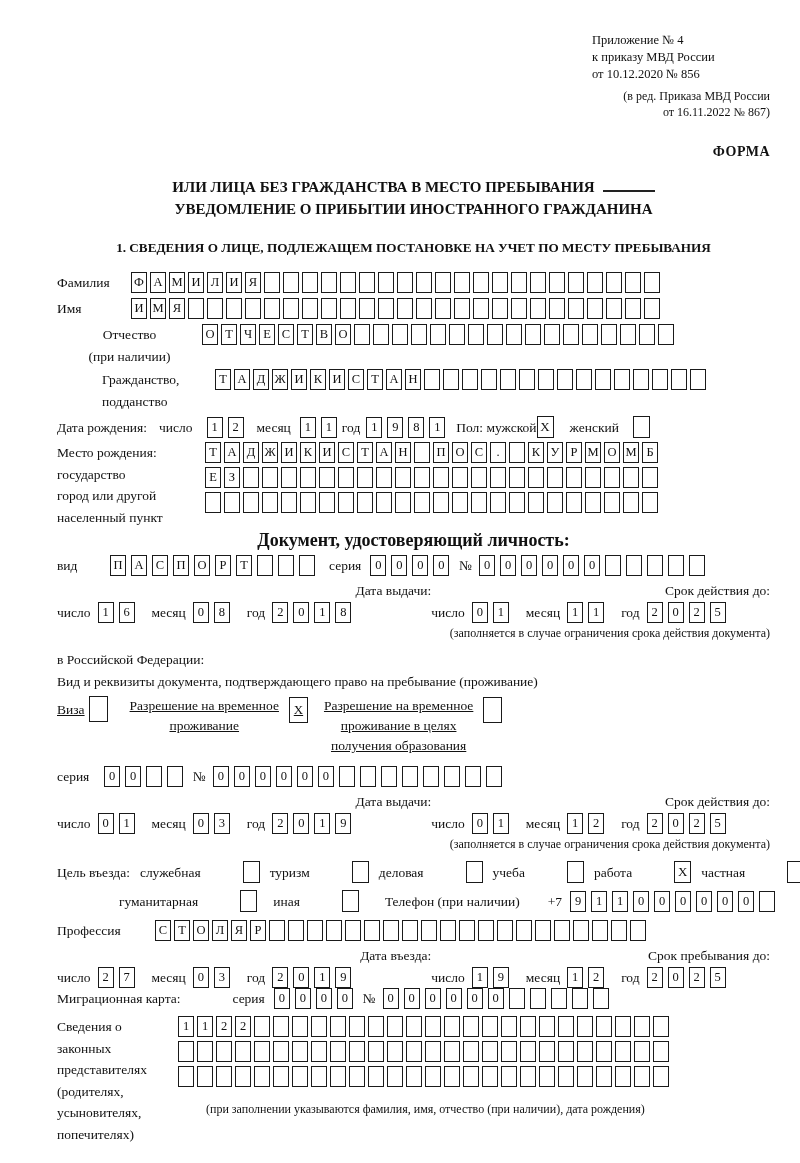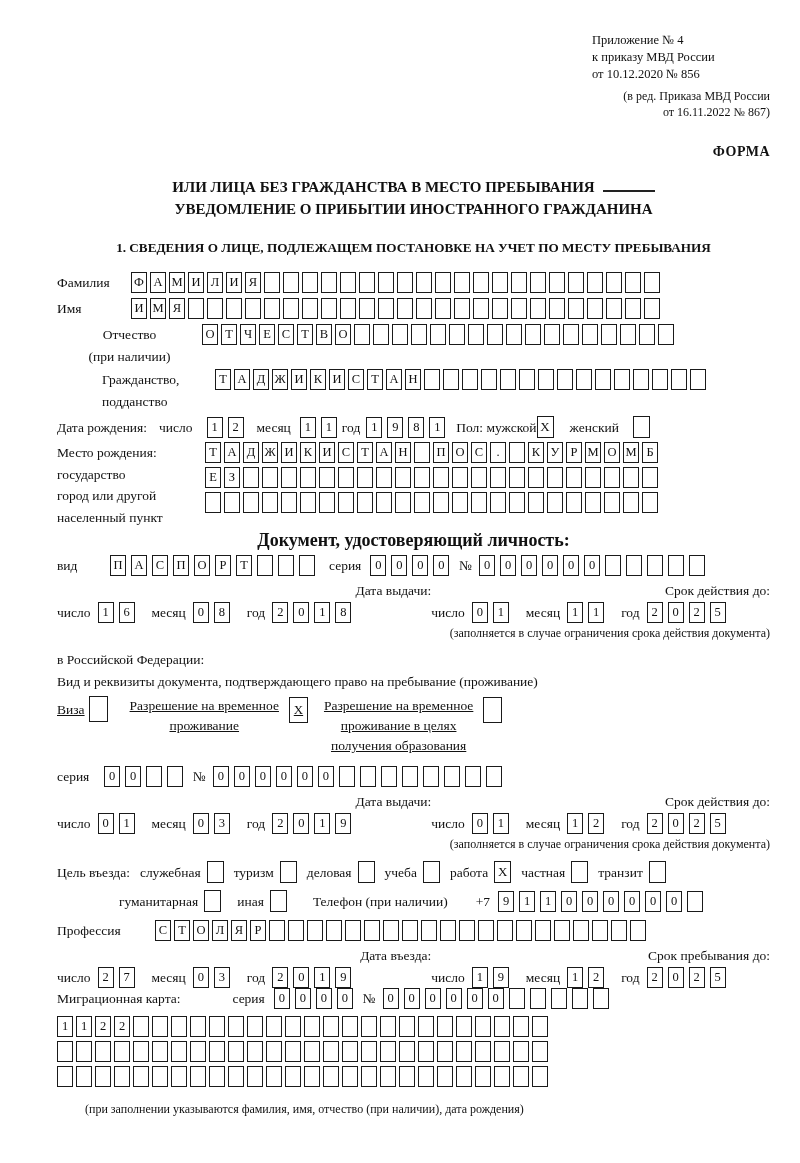--- a/index.html
+++ b/index.html
@@ -56,21 +56,21 @@
 
   .intro { margin-top: 8px; line-height: 22px; }
   .opts { display: flex; align-items: flex-start; margin-top: 3px; text-decoration: underline; }
   .opt { display: flex; align-items: center; }
   .opt .checkbox { margin-left: 8px; }
   .optml { display: flex; align-items: flex-start; }
   .optml .txt { text-align: center; line-height: 20px; }
   .optml .checkbox { margin-left: 10px; margin-top: 1px; }
 
   .purpose-row { display: flex; align-items: center; margin-top: 9px; }
-  .purpose-row .opt { margin-left: 10px; }
+  .purpose-row .opt { margin-left: 10px; gap: 36px; }
   .purpose-row .opt .checkbox { margin-left: 6px; }
   .phone-cells { margin-left: 8px; }
 
   .mig-row .lbl.series { margin-left: 52px; }
   .num-sign { margin: 0 7px 0 5px; }
   .series-lbl { margin: 0 9px 0 9px; }
 
   .reps-note { font-size: 12px; margin-top: 11px; margin-left: 28px; white-space: nowrap; }
 </style>
 </head>
@@ -690,20 +690,28 @@
       <span class="cell">0</span>
       <span class="cell"></span>
       <span class="cell"></span>
       <span class="cell"></span>
       <span class="cell"></span>
       <span class="cell"></span>
     </span>
 </div>
 
 <div class="row top" style="margin-top:7px">
+  <span class="lblcol w121">
+    <span>Сведения о</span><br>
+    <span>законных</span><br>
+    <span>представителях</span><br>
+    <span>(родителях,</span><br>
+    <span>усыновителях,</span><br>
+    <span>попечителях)</span>
+  </span>
   <span class="cellrows">
     <span class="cells">
         <span class="cell">1</span>
         <span class="cell">1</span>
         <span class="cell">2</span>
         <span class="cell">2</span>
         <span class="cell"></span>
         <span class="cell"></span>
         <span class="cell"></span>
         <span class="cell"></span>

